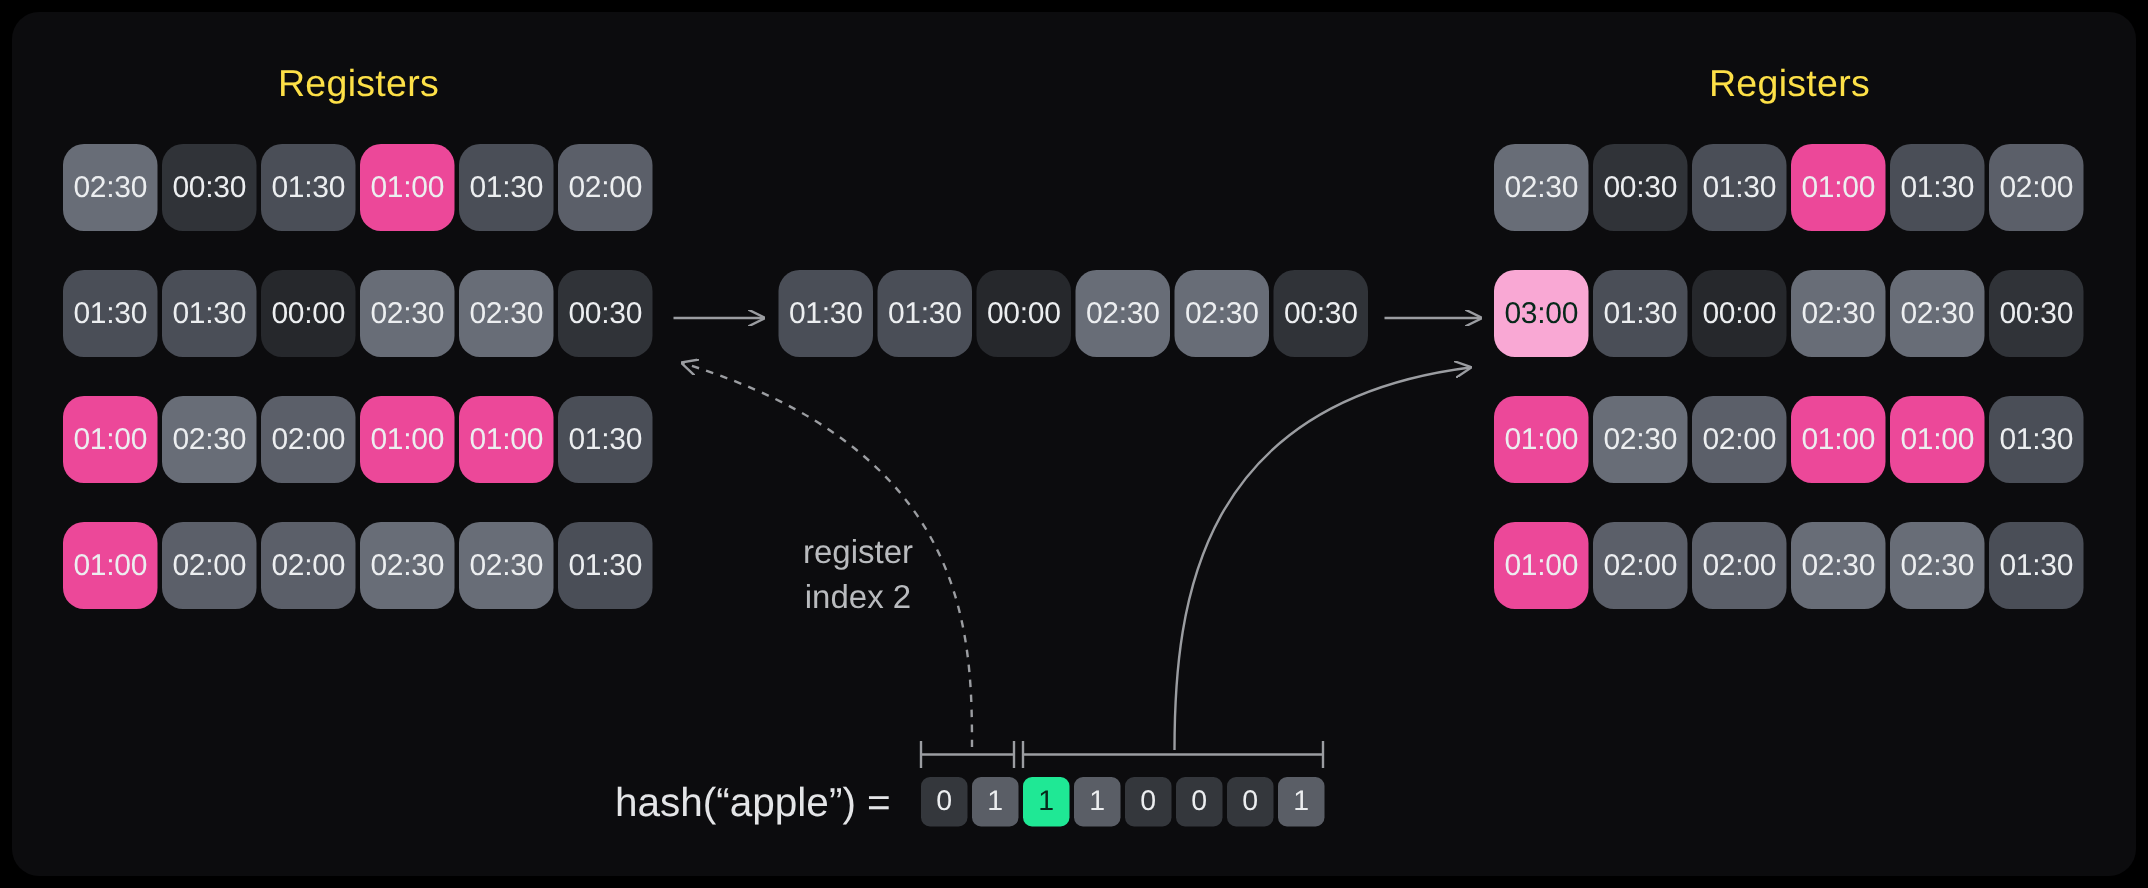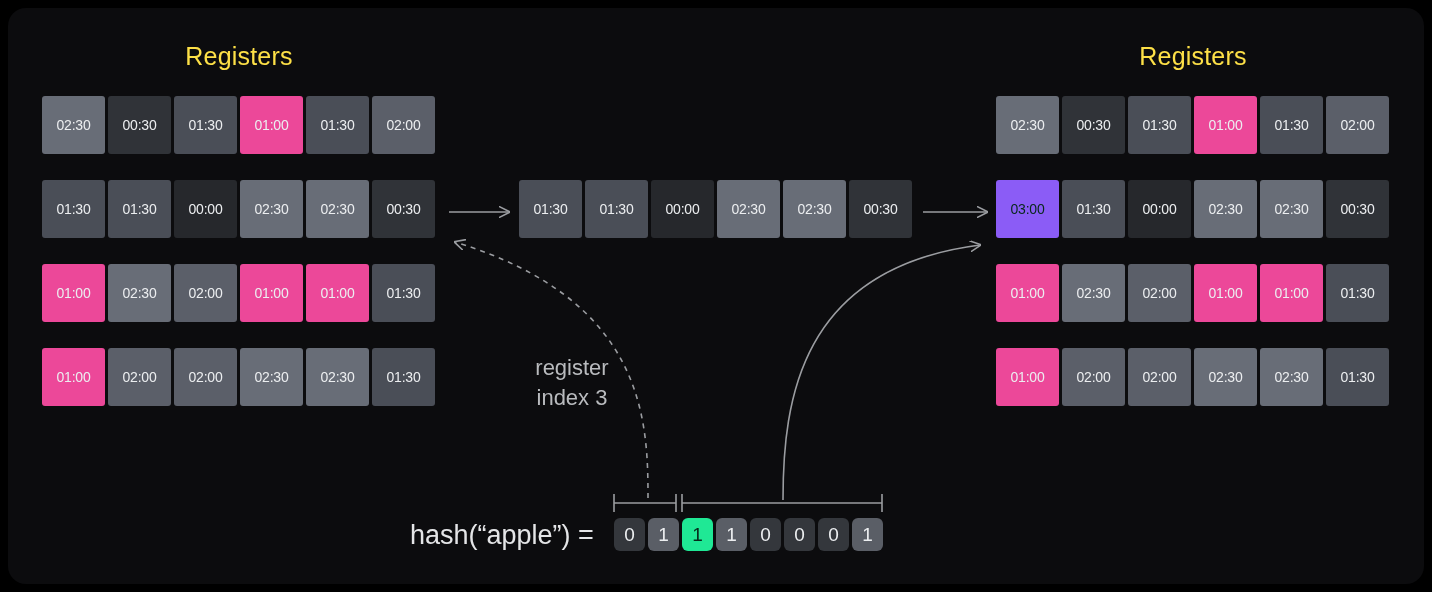--- a/index.html
+++ b/index.html
@@ -48,36 +48,36 @@
     display: grid;
     grid-template-columns: repeat(6, 63px);
     grid-auto-rows: 58px;
     column-gap: 3px;
     row-gap: 26px;
   }
   #grid-left  { left: 42px;  top: 96px; }
   #grid-right { left: 996px; top: 96px; }
 
   .cell {
-    border-radius: 3px;
+    border-radius: 14px;
     color: #eceef0;
-    font-size: 14px;
+    font-size: 20px;
     display: flex;
     align-items: center;
     justify-content: center;
     letter-spacing: -0.2px;
     background: #44484f;
   }
   .cell.v0000 { background: #26282c; }
   .cell.v0030 { background: #303338; }
   .cell.v0100 { background: #ec4899; }
   .cell.v0130 { background: #4a4e57; }
   .cell.v0200 { background: #5b5f69; }
   .cell.v0230 { background: #686d77; }
-  .cell.v0300 { background: #8b5cf6; color: #07281a; }
+  .cell.v0300 { background: #f9a8d4; color: #07281a; }
 
   
   #grid-mid {
     position: absolute;
     left: 519px;
     top: 180px;
     display: grid;
     grid-template-columns: repeat(6, 63px);
     grid-auto-rows: 58px;
     column-gap: 3px;
@@ -201,21 +201,21 @@
   <div id="grid-mid">
       <div class="cell v0130">01:30</div>
       <div class="cell v0130">01:30</div>
       <div class="cell v0000">00:00</div>
       <div class="cell v0230">02:30</div>
       <div class="cell v0230">02:30</div>
       <div class="cell v0030">00:30</div>
     </div>
 
   <div class="mid-label" id="label-register-index">register
-index 3</div>
+index 2</div>
 
 
   <div id="hash-expr">hash(“apple”) =</div>
 
   <div id="bit-row">
       <div class="bit">0</div>
       <div class="bit one">1</div>
       <div class="bit hl">1</div>
       <div class="bit one">1</div>
       <div class="bit">0</div>

